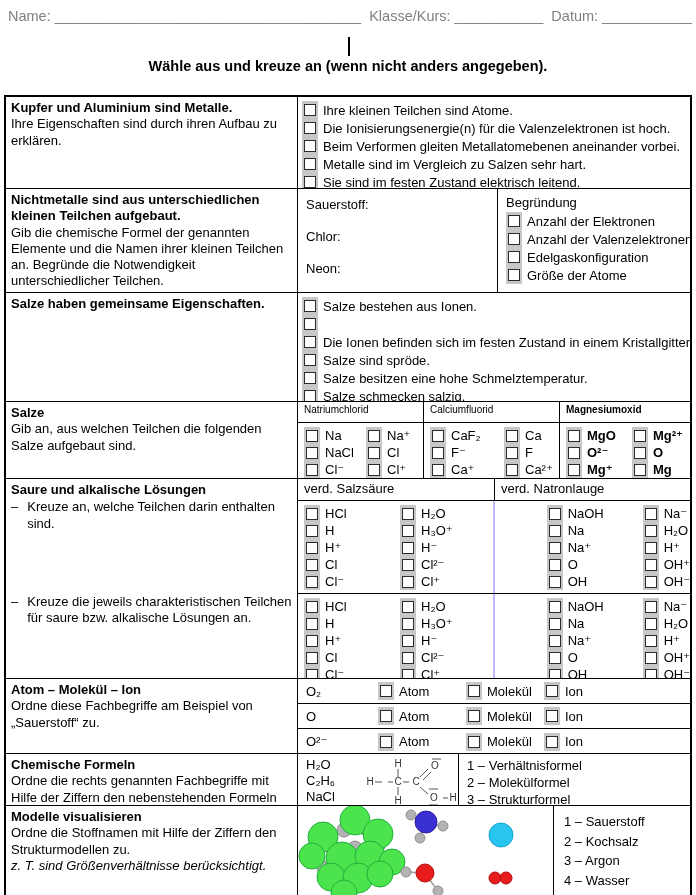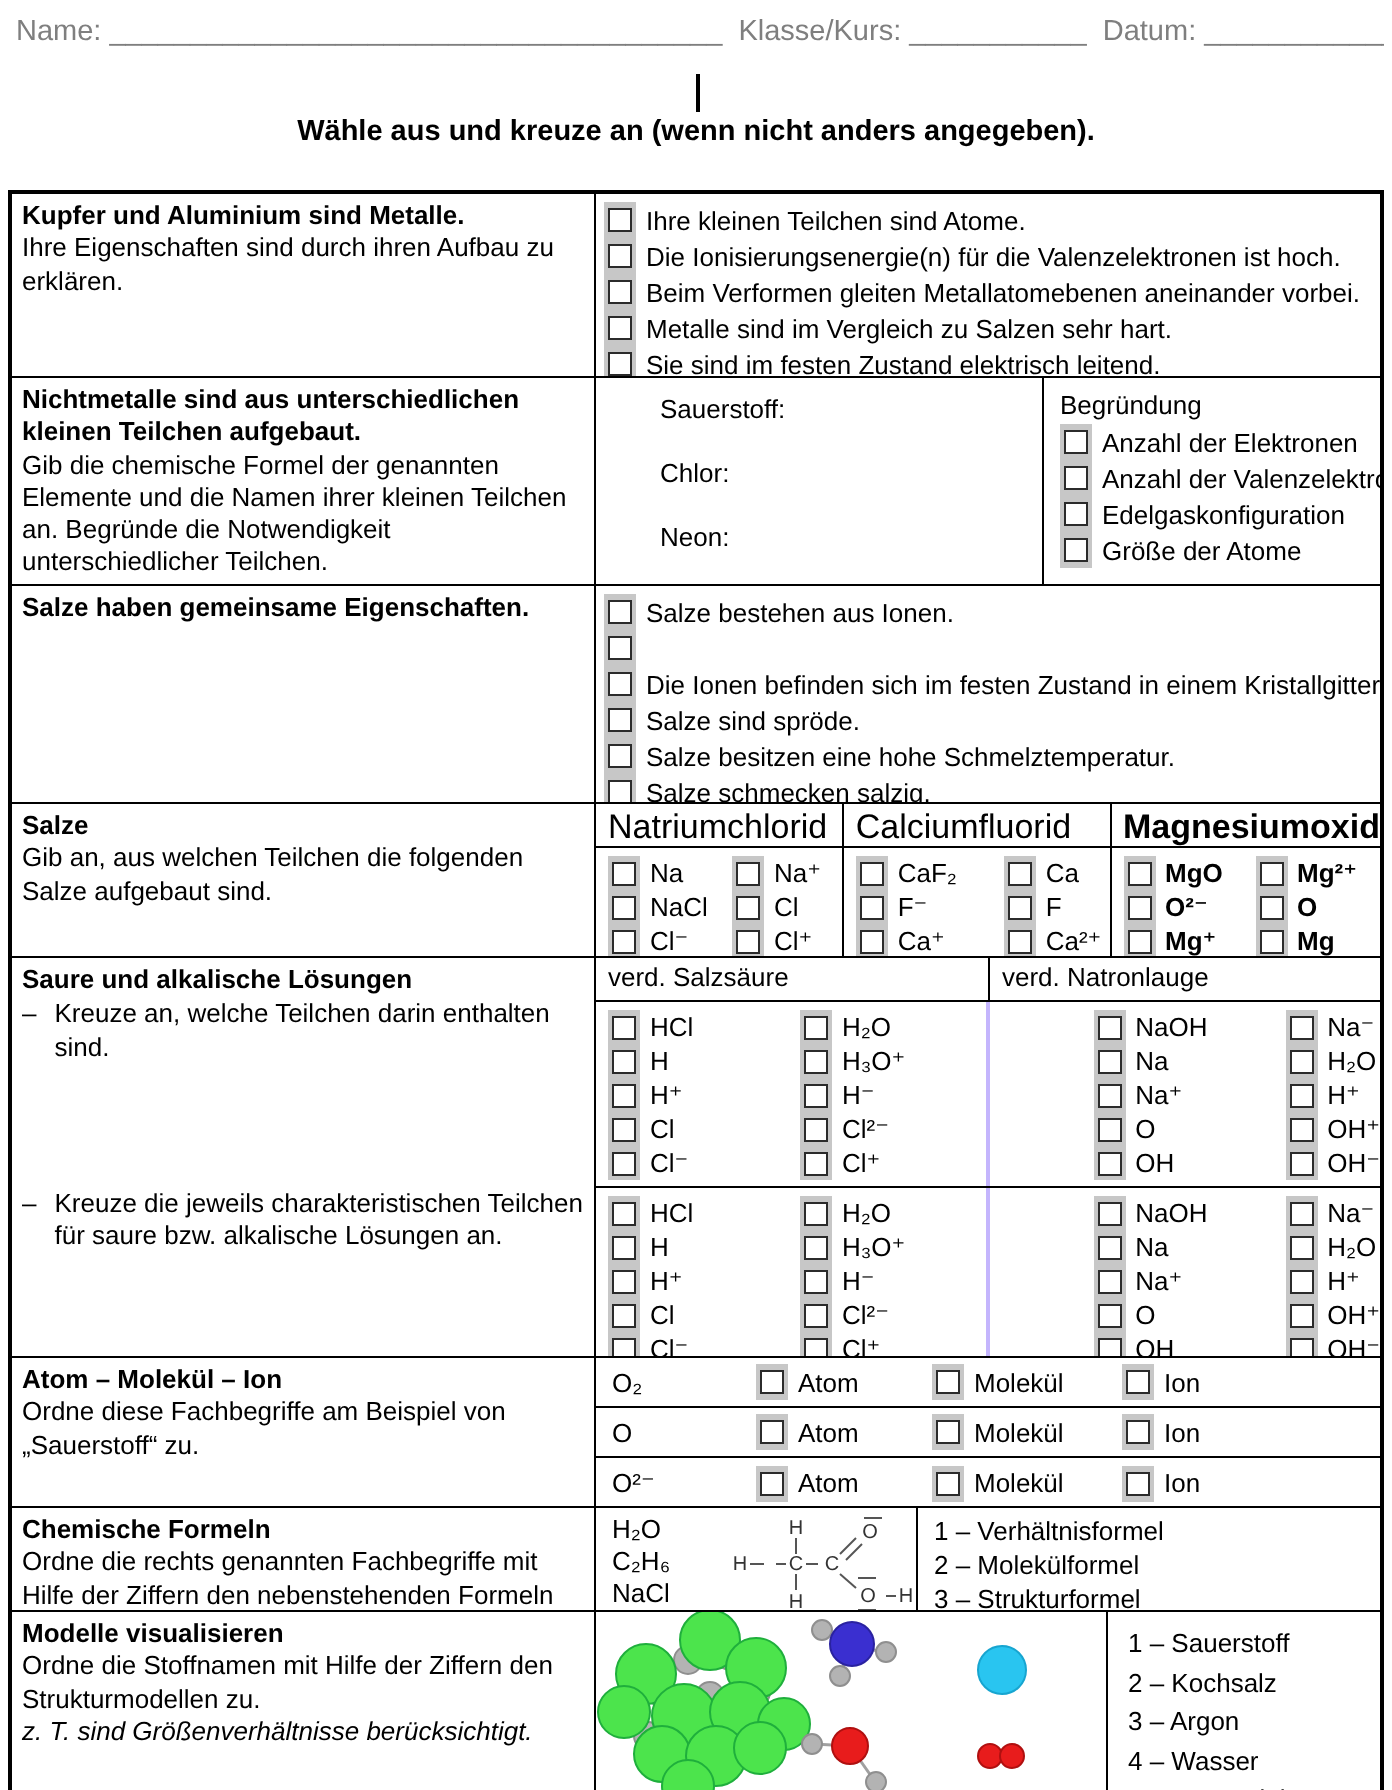--- a/index.html
+++ b/index.html
@@ -30,39 +30,39 @@
   .opts { padding:4px 0 0 4px; }
   .el-item { font-size:13px; margin:0 0 17px 0; }
   .text-item { font-size:13px; line-height:19px; white-space:nowrap; }
 
   .bullet { display:flex; gap:9px; padding-right:2px; }
   .bullet .dash { flex:none; }
 
   
   .salt-group { border-right:1px solid #000; display:flex; flex-direction:column; }
   .salt-group:last-child { border-right:none; }
-  .sub-head { font-size:17px; padding:2px 0 0 6px; border-bottom:1px solid #000; height:22px; }
+  .sub-head { font-size:10px; padding:2px 0 0 6px; border-bottom:1px solid #000; height:22px; }
   .salt-cols { display:flex; padding:4px 0 0 6px; gap:0; }
 
   
   .sol-head { display:flex; height:22px; border-bottom:1px solid #000; }
   .sol-head > div { font-size:13px; padding:2px 0 0 6px; }
   .sol-block { display:flex; height:93px; border-bottom:1px solid #000; }
   .sol-block.second { border-bottom:none; height:84px; }
   .sol-cell { display:flex; padding:4px 0 0 6px; }
   .acid-cell { width:197px; flex:none; border-right:2px solid #c4b5fd; }
   .base-cell { flex:1;justify-content:flex-end; }
 
   
   .ami-row { display:flex; align-items:center; height:25px; border-bottom:1px solid #000; padding-left:8px; }
   .ami-row:last-child { border-bottom:none; }
   .ami-species { width:72px; flex:none; font-size:13px; }
   .ami-choice { display:flex; align-items:center; gap:5px; font-size:13px; }
   .ami-choice.c1 { width:88px; flex:none; }
-  .ami-choice.c2 { width:95px; flex:none; }
+  .ami-choice.c2 { width:78px; flex:none; }
 
   
   .formula-mid { width:161px; flex:none; border-right:1px solid #000; padding:3px 0 0 8px; position:relative; }
   .formula-mid .text-item { line-height:16px; }
   .struct-svg { position:absolute; left:62px; top:2px; }
   .num-list { padding:3px 0 0 8px; }
   .num-list .text-item { line-height:17px; }
 
   
   .models-mid { width:256px; flex:none; border-right:1px solid #000; position:relative; }
@@ -115,21 +115,21 @@
             </div>
           </div>
       </div>
     </div>
 
     <div class="row" style="height:104px;">
       <div class="cell-left">
         <b>Nichtmetalle sind aus unterschiedlichen kleinen Teilchen aufgebaut.</b><br>
         <span>Gib die chemische Formel der genannten Elemente und die Namen ihrer kleinen Teilchen an. Begründe die Notwendigkeit unterschiedlicher Teilchen.</span>
       </div>
-      <div class="cell-rest" style="display:flex;margin-left:24px;">
+      <div class="cell-rest" style="display:flex;">
         <div style="width:200px;flex:none;border-right:1px solid #000;padding:8px 0 0 8px;">
           <div>
               <div class="el-item">Sauerstoff:</div>
               <div class="el-item">Chlor:</div>
               <div class="el-item">Neon:</div>
             </div>
         </div>
         <div style="flex:1;padding:4px 0 0 8px;">
           <div class="text-item">Begründung</div>
           <div class="chk-col">

